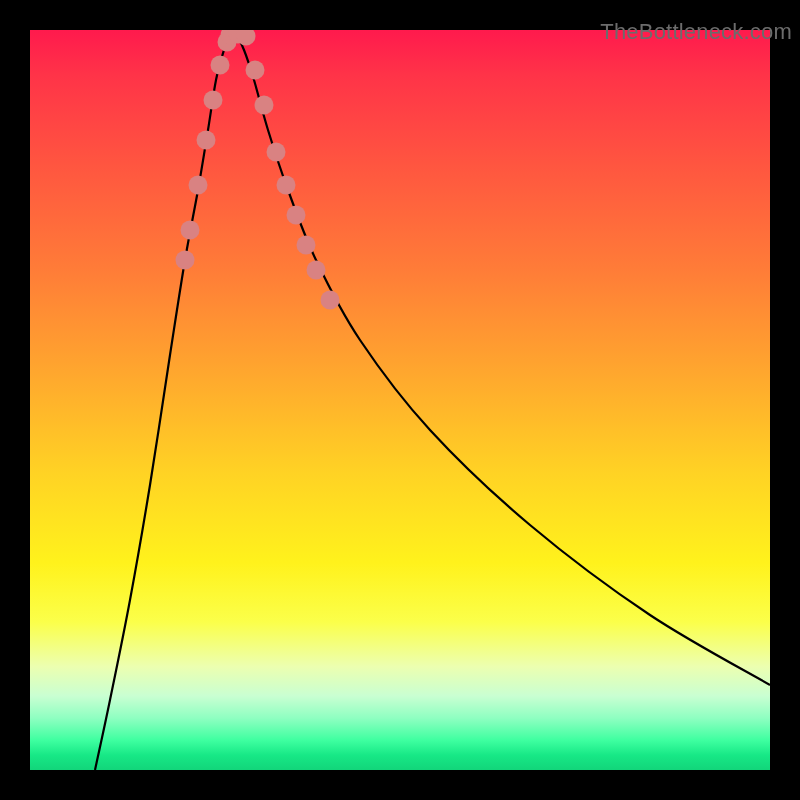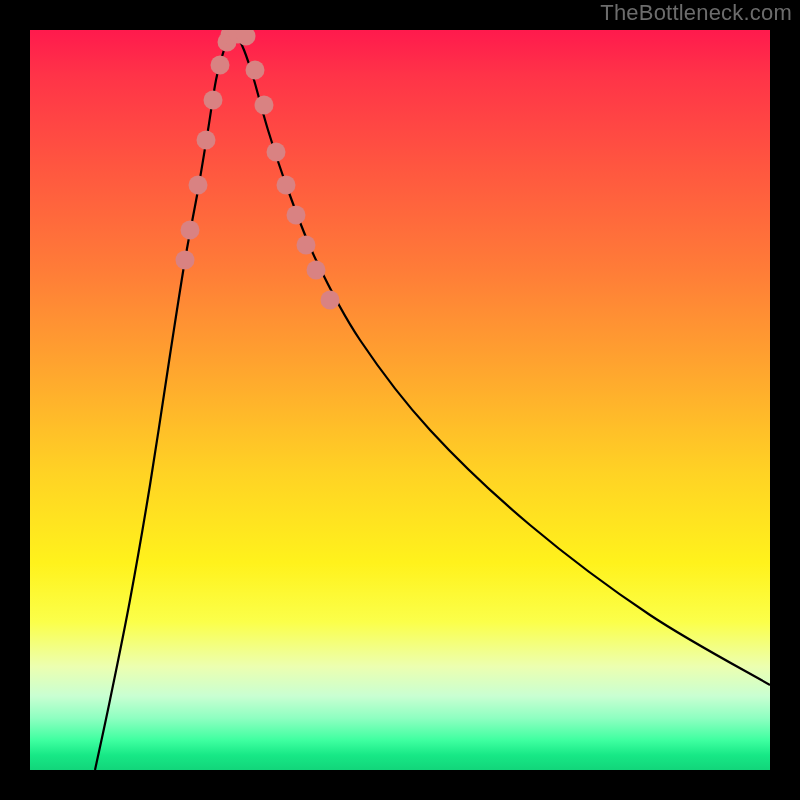--- a/index.html
+++ b/index.html
@@ -39,21 +39,21 @@
       #ecffb0 86%,
       #c9ffd2 90%,
       #8effc1 93%,
       #3effa0 96%,
       #17e886 98%,
       #12d57a 100%
     );
   }
   .watermark {
     position: absolute;
-    top: 0;
+    top: 19px;
     right: 8px;
     color: #6c6c6c;
     font-size: 22px;
     font-weight: 400;
     letter-spacing: 0.2px;
     user-select: none;
   }
   svg.curve {
     position: absolute;
     inset: 0;

